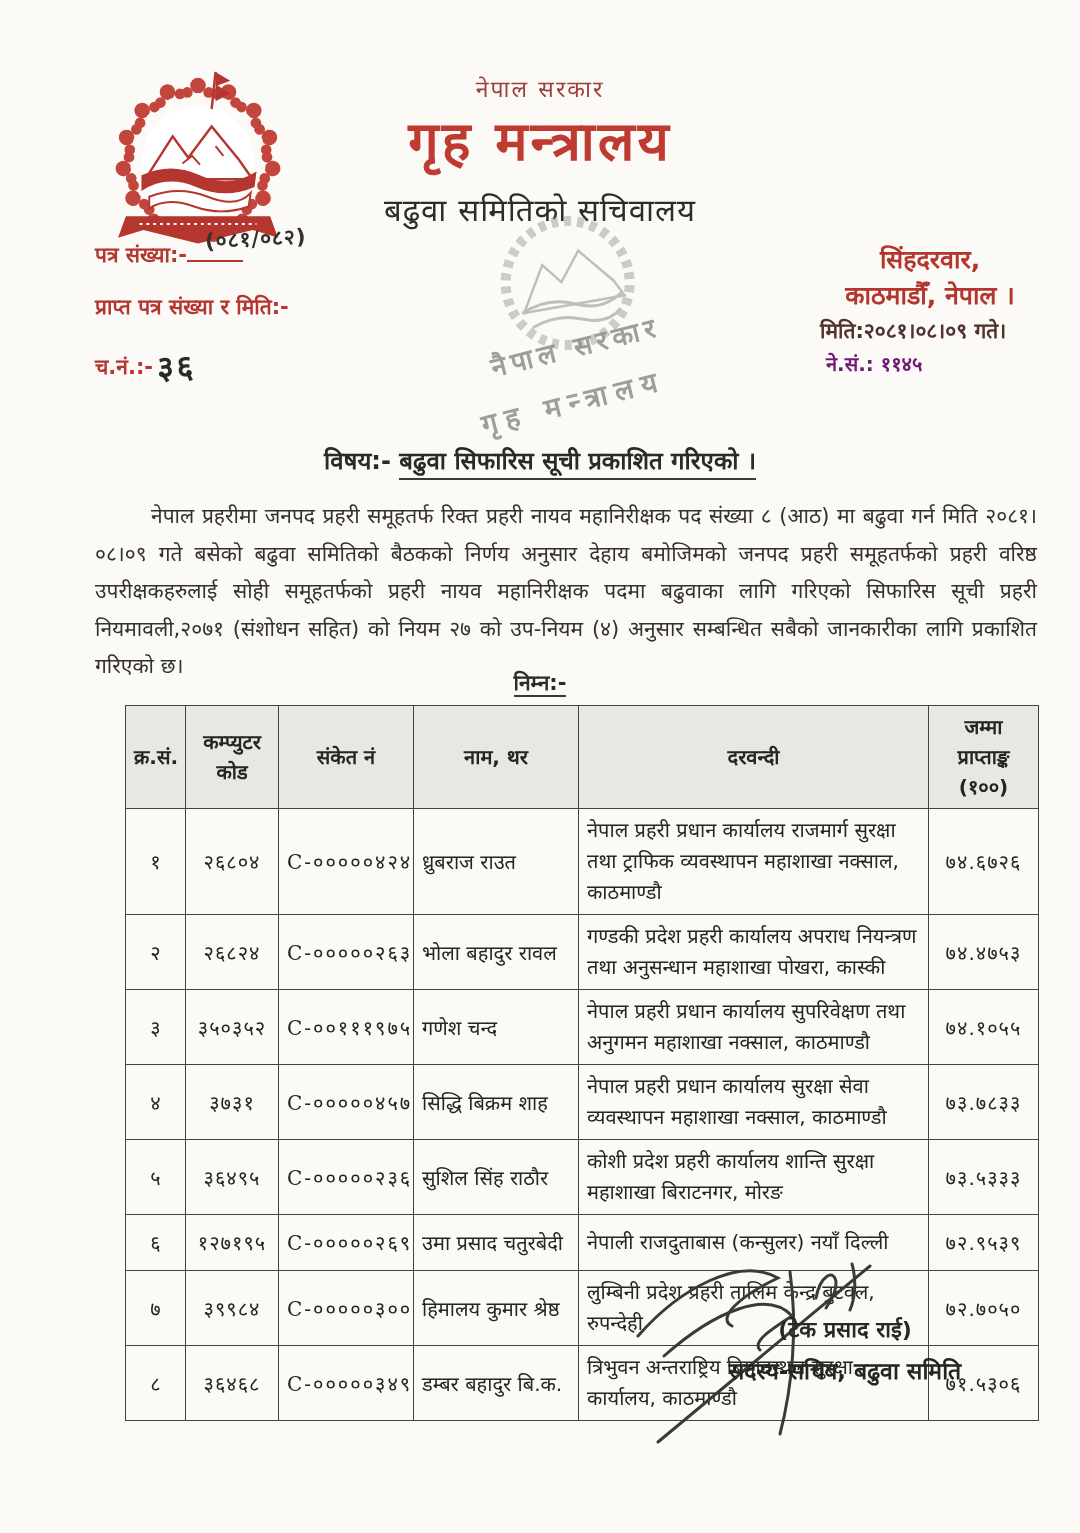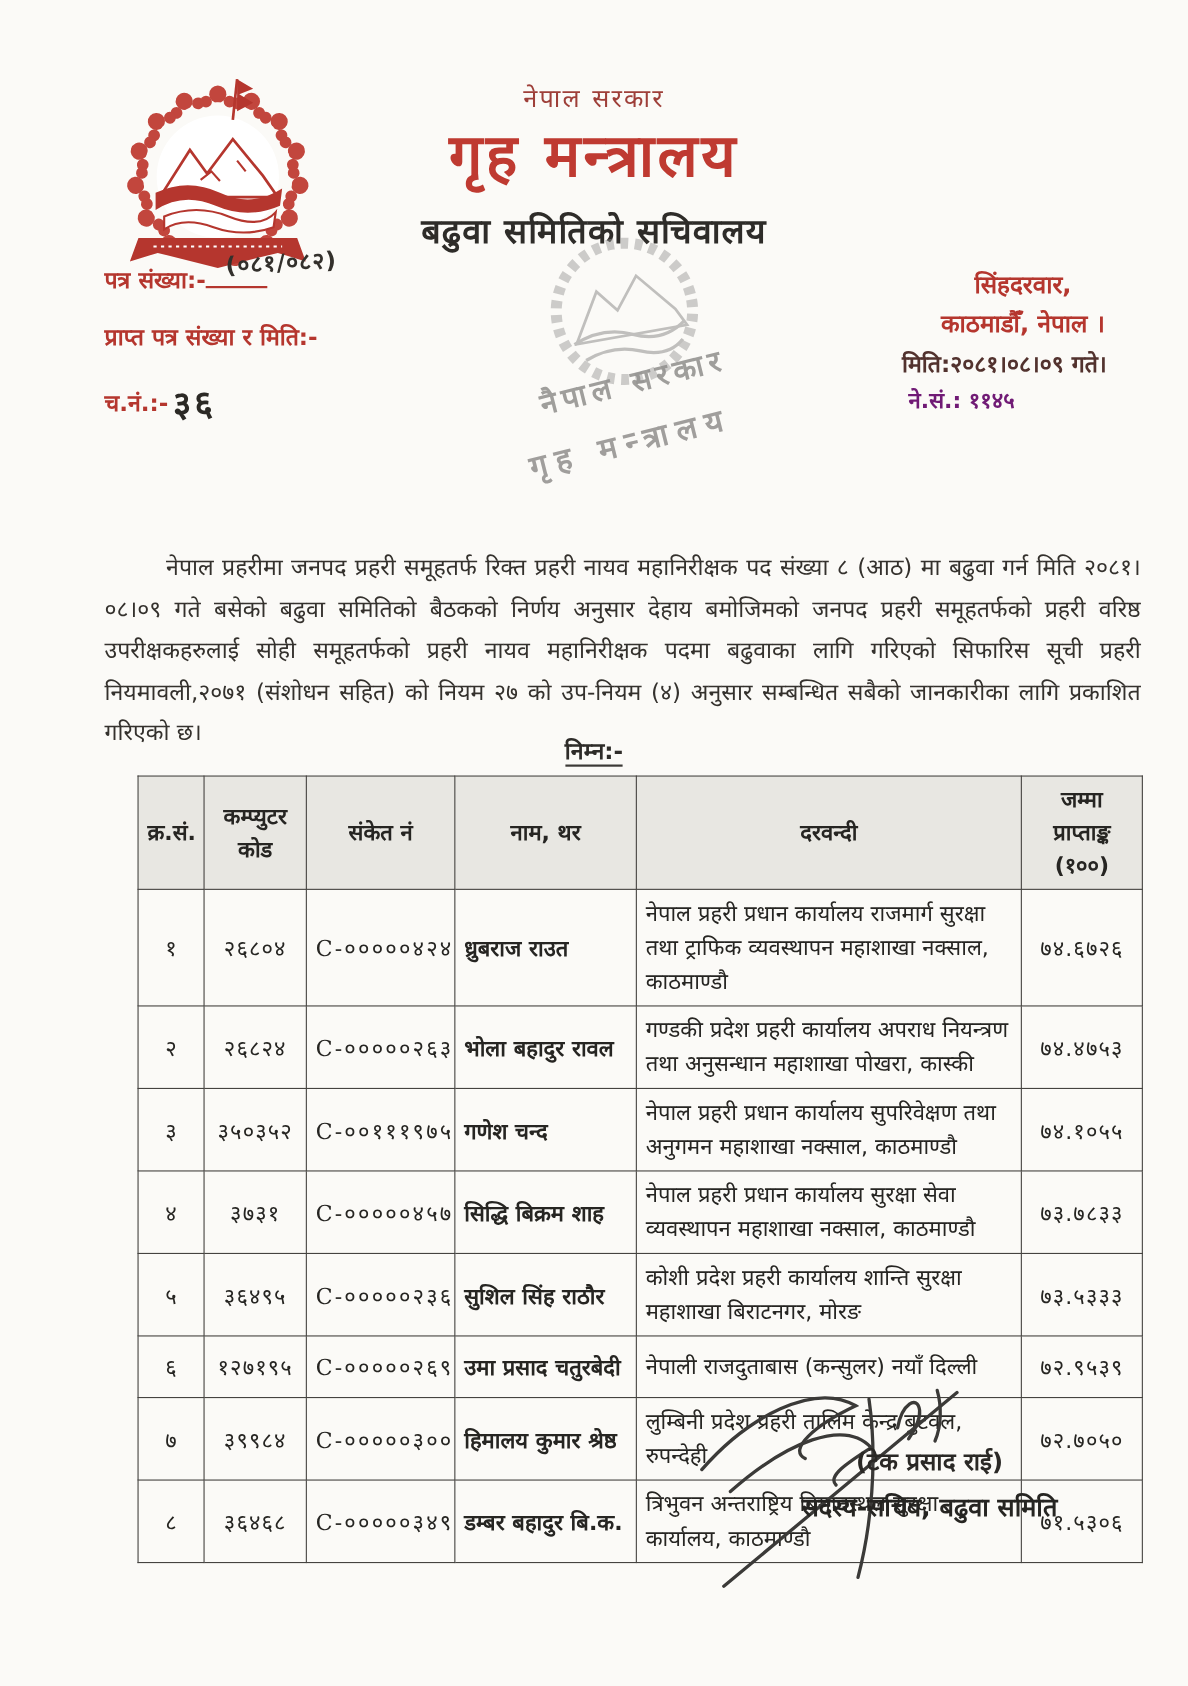--- a/index.html
+++ b/index.html
@@ -19,21 +19,21 @@
     text-align:center;font-size:23px;font-weight:400;
     color:#9e3f39;letter-spacing:2px;
   }
   .ministry{
     position:absolute;top:112px;left:0;width:100%;
     text-align:center;font-size:54px;font-weight:800;
     color:#bf3a31;letter-spacing:3px;line-height:1.1;
   }
   .secretariat{
     position:absolute;top:188px;left:0;width:100%;
-    text-align:center;font-size:31px;font-weight:700;
+    text-align:center;font-size:31px;font-weight:400;
     color:#2e2c29;letter-spacing:1px;
   }
   .emblem{position:absolute;left:98px;top:70px;width:200px;height:195px;}
   
   .stamp-wreath{position:absolute;left:468px;top:205px;width:200px;height:165px;opacity:.6;}
   .stamp-text1{
     position:absolute;left:488px;top:322px;width:220px;
     font-size:27px;font-weight:600;color:#8f8e8c;letter-spacing:5px;
     transform:rotate(-14deg);opacity:.85;
   }
@@ -49,21 +49,21 @@
     position:absolute;left:110px;top:-16px;
     color:#33302c;font-size:21px;font-weight:600;
     transform:rotate(-3deg);letter-spacing:1px;
   }
   .hand-underline{display:inline-block;width:56px;border-bottom:2px solid #b5362e;height:1em;vertical-align:baseline;}
   .hand-chalani{
     display:inline-block;color:#2b2925;font-size:32px;font-weight:800;
     letter-spacing:3px;transform:rotate(-2deg);vertical-align:-4px;margin-left:4px;
   }
   .meta-right{position:absolute;left:820px;top:242px;width:220px;text-align:center;}
-  .meta-right .place1,.meta-right .place2{font-size:22px;font-weight:700;color:#b5362e;line-height:36px;}
+  .meta-right .place1,.meta-right .place2{font-size:25px;font-weight:700;color:#b5362e;line-height:36px;}
   .meta-right .date-line{font-size:21px;font-weight:700;color:#52322e;line-height:34px;text-align:left;}
   .meta-right .ns-line{font-size:20px;font-weight:700;color:#701a75;line-height:32px;text-align:left;padding-left:6px;}
   
   .subject{
     position:absolute;top:443px;left:0;width:100%;
     text-align:center;font-size:24px;font-weight:700;color:#2b2a27;
   }
   .subject .subject-underlined{border-bottom:2px solid #3c3a37;padding-bottom:3px;}
   .body-par{
     position:absolute;left:95px;top:498px;width:942px;
@@ -85,21 +85,21 @@
     font-size:20px;color:#262522;
     padding:6px 8px;vertical-align:middle;
   }
   table.main th{
     background:#e8e7e2;font-weight:700;text-align:center;
     white-space:pre-line;height:88px;line-height:30px;
   }
   td.col-sn{text-align:center;}
   td.col-code{text-align:center;letter-spacing:1px;}
   td.col-token{text-align:right;padding-left:14px;letter-spacing:2px;font-family:"DejaVu Serif","Liberation Serif",serif;}
-  td.col-name{text-align:left;font-weight:700;}
+  td.col-name{text-align:left;font-weight:400;}
   td.col-post{text-align:left;line-height:31px;font-weight:500;}
   td.col-score{text-align:center;letter-spacing:1px;}
   tr.r2{height:69px;}
   tr.r1{height:56px;}
   
   .sig-scribble{position:absolute;left:620px;top:1238px;width:320px;height:210px;pointer-events:none;}
   .sig-block{position:absolute;left:700px;top:1310px;width:290px;text-align:center;}
   .sig-line1{font-size:23px;font-weight:700;color:#262522;line-height:42px;}
   .sig-line2{font-size:22px;font-weight:600;color:#2a2825;line-height:40px;}
   .sig-line3{font-size:23px;font-weight:700;color:#262522;line-height:42px;}
@@ -175,20 +175,24 @@
     </div>
   </div>
 
   <div class="meta-right">
     <div class="place1">सिंहदरवार,</div>
     <div class="place2">काठमाडौँ, नेपाल ।</div>
     <div class="date-line">मिति:२०८१।०८।०९ गते।</div>
     <div class="ns-line">ने.सं.: ११४५</div>
   </div>
 
+  <div class="subject">
+    <span>विषय:-</span>
+    <span class="subject-underlined">बढुवा सिफारिस सूची प्रकाशित गरिएको ।</span>
+  </div>
 
   <div class="body-par">नेपाल प्रहरीमा जनपद प्रहरी समूहतर्फ रिक्त प्रहरी नायव महानिरीक्षक पद संख्या ८ (आठ) मा बढुवा गर्न मिति २०८१।०८।०९ गते बसेको बढुवा समितिको बैठकको निर्णय अनुसार देहाय बमोजिमको जनपद प्रहरी समूहतर्फको प्रहरी वरिष्ठ उपरीक्षकहरुलाई सोही समूहतर्फको प्रहरी नायव महानिरीक्षक पदमा बढुवाका लागि गरिएको सिफारिस सूची प्रहरी नियमावली,२०७१ (संशोधन सहित) को नियम २७ को उप-नियम (४) अनुसार सम्बन्धित सबैको जानकारीका लागि प्रकाशित गरिएको छ।</div>
 
   <div class="list-intro">
     <span>निम्न:-</span>
   </div>
 
   <table class="main">
     <colgroup>
       <col style="width:60px">

